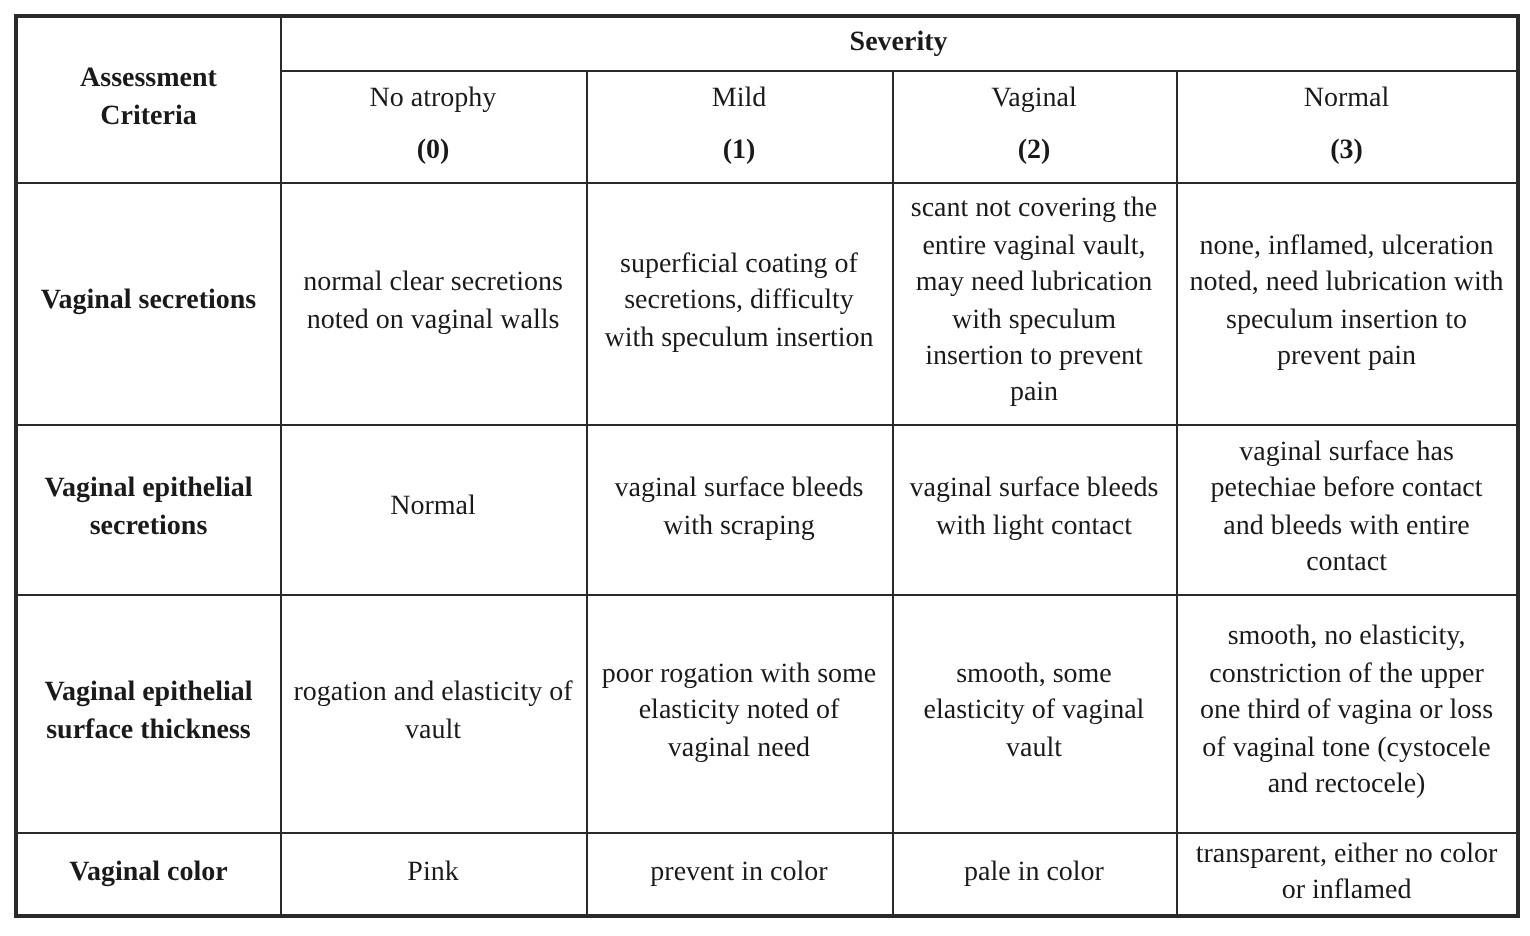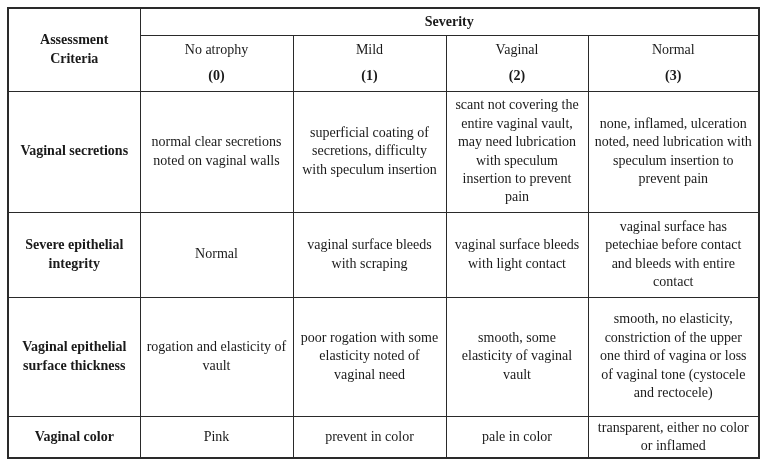--- a/index.html
+++ b/index.html
@@ -93,21 +93,21 @@
 
       <tr class="row-1">
         <td class="bold">Vaginal secretions</td>
         <td>normal clear secretions noted on vaginal walls</td>
         <td>superficial coating of secretions, difficulty with speculum insertion</td>
         <td>scant not covering the entire vaginal vault, may need lubrication with speculum insertion to prevent pain</td>
         <td>none, inflamed, ulceration noted, need lubrication with speculum insertion to prevent pain</td>
       </tr>
 
       <tr class="row-2">
-        <td class="bold">Severe epithelial integrity</td>
+        <td class="bold">Vaginal epithelial secretions</td>
         <td>Normal</td>
         <td>vaginal surface bleeds with scraping</td>
         <td>vaginal surface bleeds with light contact</td>
         <td>vaginal surface has petechiae before contact and bleeds with entire contact</td>
       </tr>
 
       <tr class="row-3">
         <td class="bold">Vaginal epithelial surface thickness</td>
         <td>rogation and elasticity of vault</td>
         <td>poor rogation with some elasticity noted of vaginal need</td>

